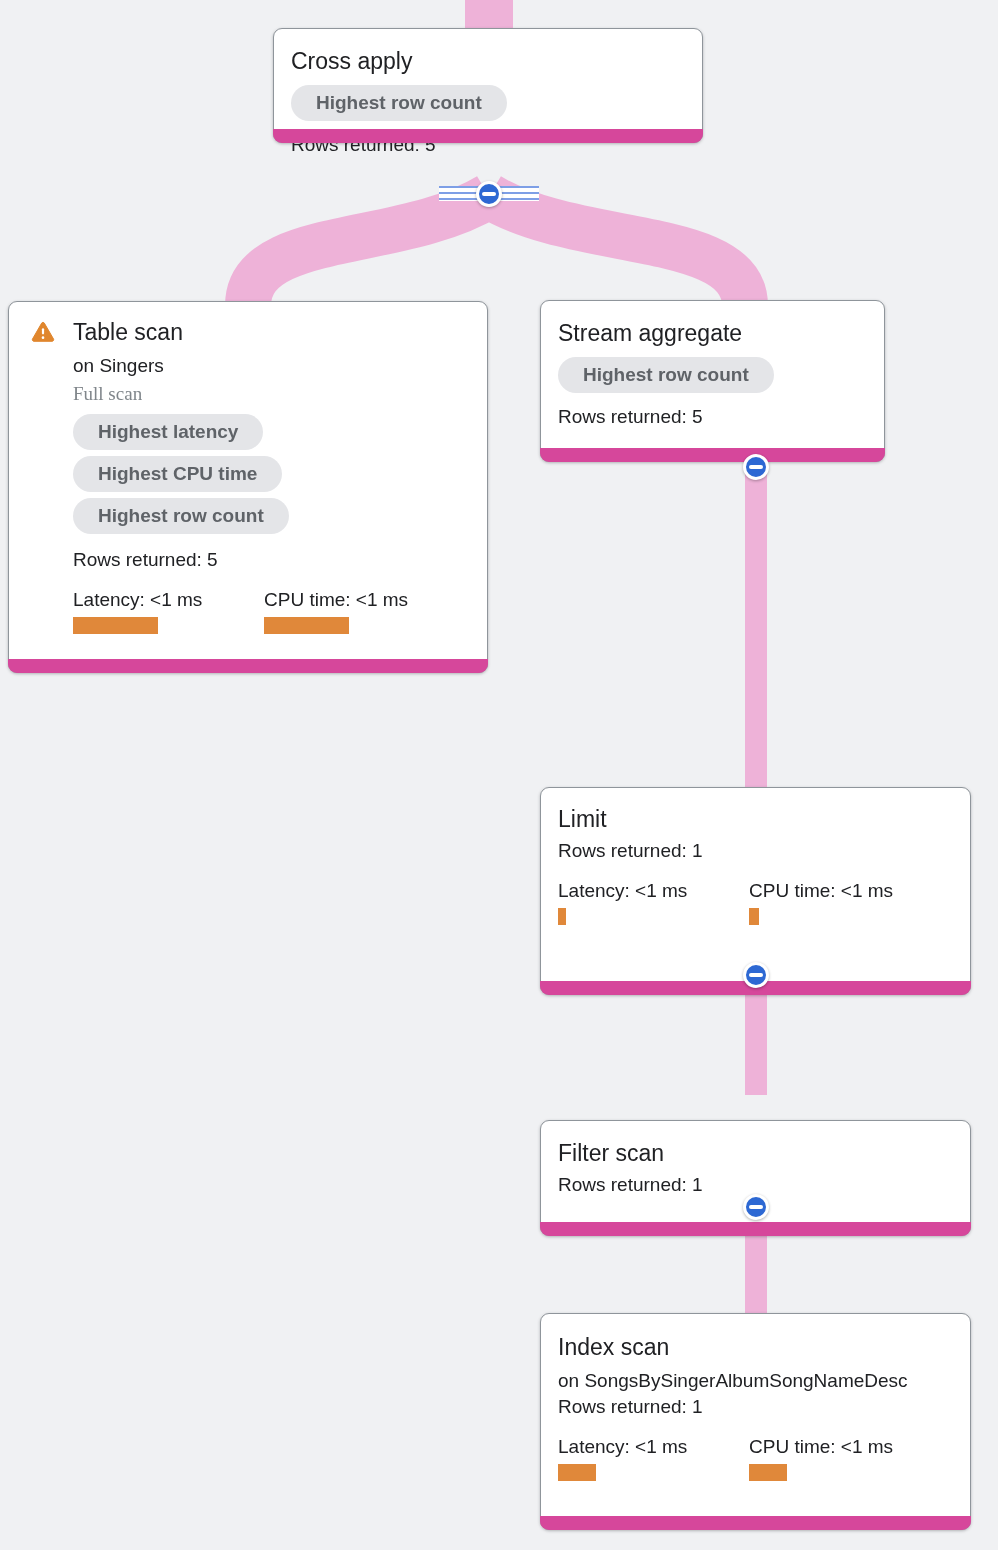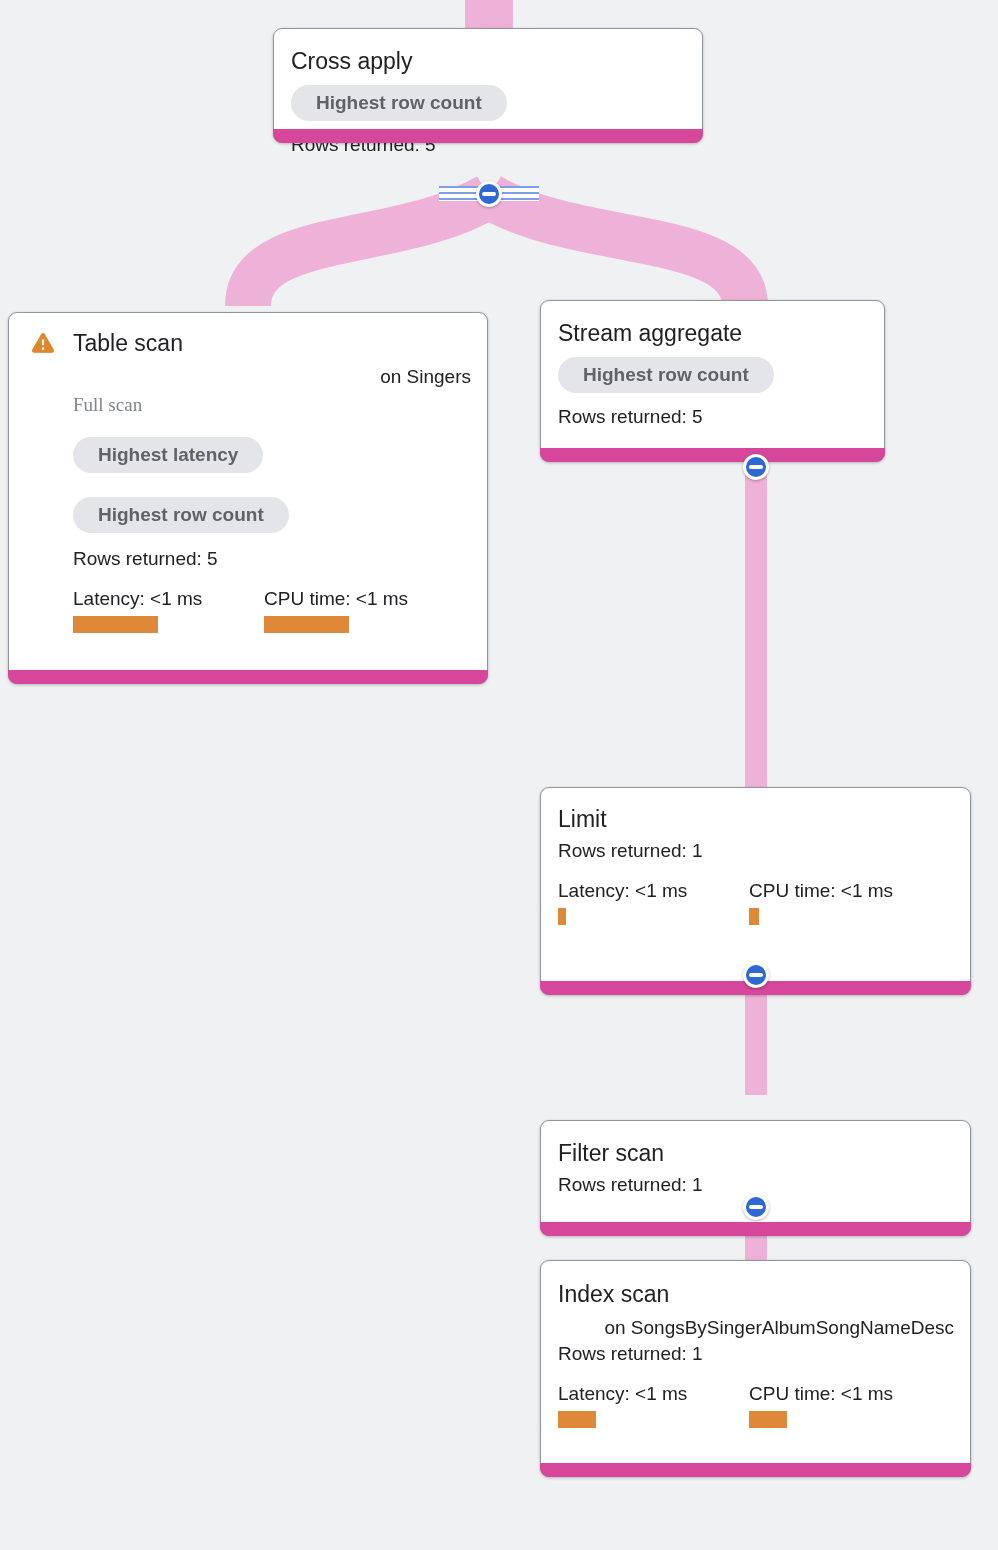--- a/index.html
+++ b/index.html
@@ -59,47 +59,47 @@
   .card{
     position:absolute;z-index:3;background:#ffffff;
     border:1px solid var(--card-border);border-radius:9px;
     box-shadow:0 1px 3px rgba(60,64,67,.35);
   }
   .card .bottombar{
     position:absolute;left:-1px;right:-1px;bottom:-1px;height:14px;
     background:var(--node-bar-pink);border-radius:0 0 9px 9px;
   }
   .title{font-size:23px;line-height:28px;font-weight:500;color:var(--text-dark);}
-  .subtitle{font-size:19px;line-height:24px;color:var(--text-dark);margin-top:8px;text-align:right;}
+  .subtitle{font-size:19px;line-height:24px;color:var(--text-dark);margin-top:8px;}
   .note{font-size:19px;line-height:24px;color:var(--text-gray);margin-top:4px;font-family:Liberation Serif, serif;}
   .badges{margin-top:10px;font-weight:bold;}
   .badge{
     display:inline-block;height:36px;line-height:36px;padding:0 25px;
     border-radius:18px;background:var(--badge-bg);color:var(--badge-text);
     font-size:19px;margin-bottom:6px;
   }
   .rows{font-size:19px;line-height:24px;color:var(--text-dark);margin-top:6px;}
   .metrics{display:flex;margin-top:16px;}
   .metric{width:191px;}
   .mlabel{font-size:19px;line-height:24px;color:var(--text-dark);}
   .mbar{height:17px;margin-top:5px;background:var(--metric-orange);}
 
   #card-cross {left:273px;top:28px;  width:430px;height:115px;padding:18px 16px 0 17px;}
-  #card-table {left:8px;  top:312px; width:480px;height:372px;padding:16px 16px 0 22px;}
+  #card-table {left:8px;  top:301px; width:480px;height:372px;padding:16px 16px 0 22px;}
   #card-stream{left:540px;top:300px; width:345px;height:162px;padding:18px 16px 0 17px;}
   #card-limit {left:540px;top:787px; width:431px;height:208px;padding:17px 16px 0 17px;}
   #card-filter{left:540px;top:1120px;width:431px;height:116px;padding:18px 16px 0 17px;}
-  #card-index {left:540px;top:1260px;width:431px;height:217px;padding:19px 16px 0 17px;}
+  #card-index {left:540px;top:1313px;width:431px;height:217px;padding:19px 16px 0 17px;}
 
   
   .card-header{display:flex;align-items:center;}
   .warning-icon{width:24px;height:22px;flex:0 0 24px;}
   .card-header .title{margin-left:18px;}
   .tcontent{margin-left:42px;}
-  #card-table .badges{margin-top:20px;}
+  #card-table .badges{margin-top:8px;}
   #card-table .rows{margin-top:8px;}
 </style>
 </head>
 <body>
 
 <svg id="edges" viewBox="0 0 998 1550" xmlns="http://www.w3.org/2000/svg">
   <rect class="vedge" x="465" y="0" width="48" height="30"></rect>
   <path class="edge" d="M 489 196 C 400 250, 248 228, 248 306"></path>
   <path class="edge" d="M 489 196 C 578 250, 745 228, 745 306"></path>
   <rect class="vedge" x="745" y="440" width="22" height="360"></rect>
@@ -125,21 +125,21 @@
       <rect x="10.9" y="7.2" width="2.2" height="6.2" rx="1.1" fill="#ffffff"></rect>
       <circle cx="12" cy="16.7" r="1.35" fill="#ffffff"></circle>
     </svg>
     <div class="title">Table scan</div>
   </div>
   <div class="tcontent">
     <div class="subtitle">on Singers</div>
     <div class="note">Full scan</div>
     <div class="badges">
       <span class="badge">Highest latency</span><br>
-      <br>
+      <span class="badge">Highest CPU time</span><br>
       <span class="badge">Highest row count</span>
     </div>
     <div class="rows">Rows returned: 5</div>
     <div class="metrics">
       <div class="metric">
         <div class="mlabel">Latency: &lt;1 ms</div>
         <div class="mbar" style="width:85px"></div>
       </div>
       <div class="metric">
         <div class="mlabel">CPU time: &lt;1 ms</div>

